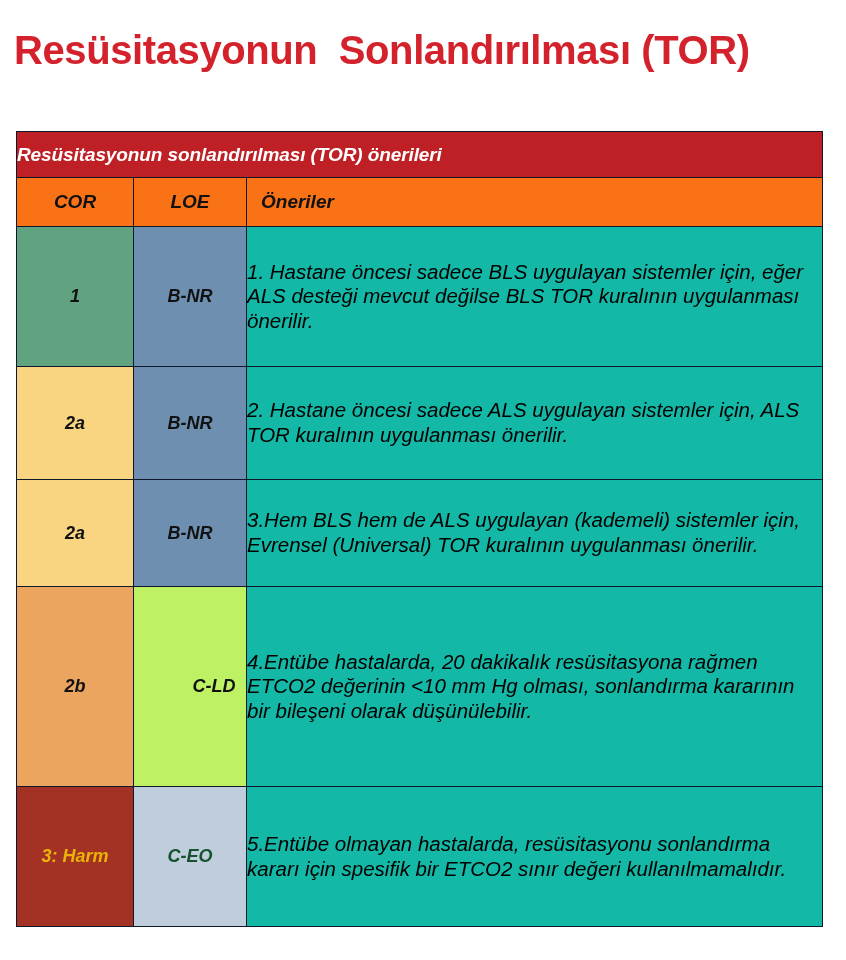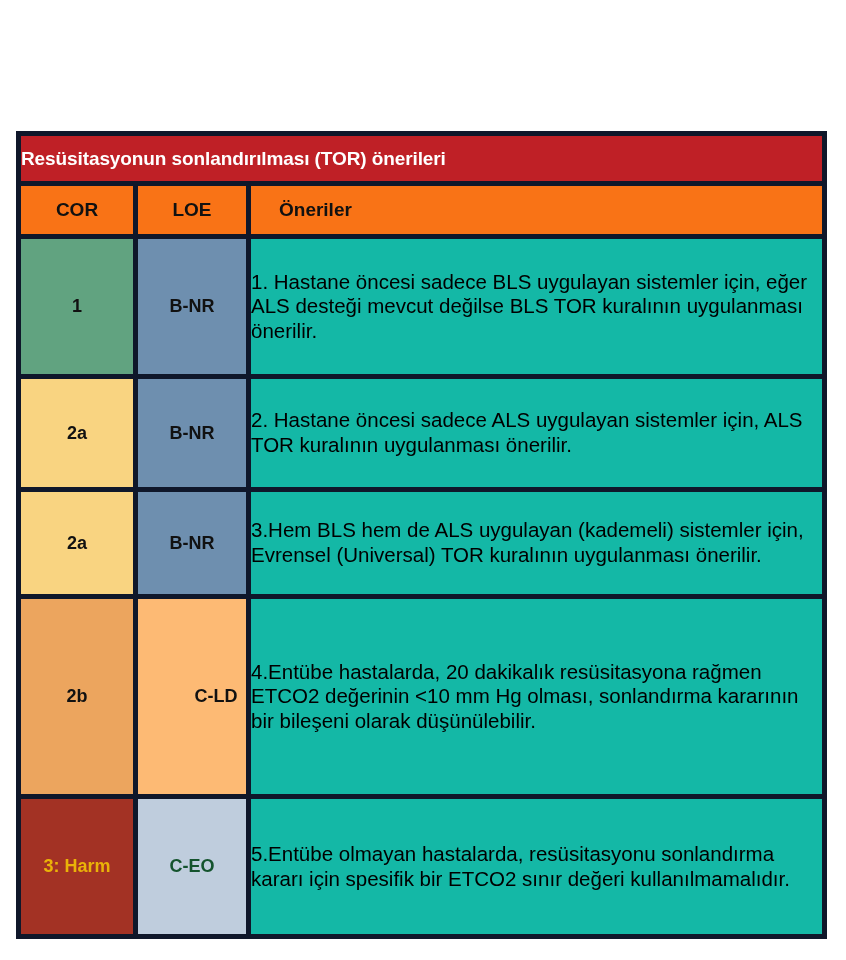--- a/index.html
+++ b/index.html
@@ -39,23 +39,24 @@
   .tor-table {
     position: absolute;
     left: 16px;
     top: 131px;
     width: 806px;
     border-collapse: collapse;
     table-layout: fixed;
     border: 1px solid #5e5e5e;
   }
   .tor-table td, .tor-table th {
-    border: 5px solid #0f172a;
+    border: 1px solid #0f172a;
     padding: 0;
     vertical-align: middle;
+    font-style: italic;
   }
 
   .banner-cell {
     background: #bf2026;
     color: #ffffff;
     font-size: 19px;
     font-weight: bold;
     height: 45px;
     text-align: left;
     padding: 0 0 0 14px;
@@ -65,21 +66,21 @@
   .col-head {
     background: #f97316;
     color: #111111;
     font-size: 19px;
     font-weight: bold;
     height: 48px;
     text-align: center;
   }
   .col-head.rec-head {
     text-align: left;
-    padding-left: 28px;
+    padding-left: 14px;
   }
 
   .cor-cell, .loe-cell {
     text-align: center;
     font-size: 18px;
     font-weight: bold;
     color: #111111;
   }
   .cor-cell.inverted {
     color: #ffffff;
@@ -94,20 +95,21 @@
     padding: 10px 12px 10px 15px;
     vertical-align: middle;
     white-space: pre-line;
   }
 </style>
 </head>
 <body>
 
 <div class="page">
 
+  <h1 class="page-title">Resüsitasyonun  Sonlandırılması (TOR)</h1>
 
   <table class="tor-table">
     <colgroup>
       <col style="width:117px">
       <col style="width:113px">
       <col style="width:576px">
     </colgroup>
     <tbody>
       <tr>
         <td class="banner-cell" colspan="3">Resüsitasyonun sonlandırılması (TOR) önerileri</td>
@@ -127,21 +129,21 @@
         <td class="loe-cell" style="background: rgb(110, 143, 175); color: rgb(17, 17, 17);">B-NR</td>
         <td class="rec-cell">2. Hastane öncesi sadece ALS uygulayan sistemler için, ALS TOR kuralının uygulanması önerilir.</td>
       </tr>
       <tr style="height: 107px;">
         <td class="cor-cell" style="background: rgb(249, 212, 129); color: rgb(17, 17, 17);">2a</td>
         <td class="loe-cell" style="background: rgb(110, 143, 175); color: rgb(17, 17, 17);">B-NR</td>
         <td class="rec-cell">3.Hem BLS hem de ALS uygulayan (kademeli) sistemler için, Evrensel (Universal) TOR kuralının uygulanması önerilir.</td>
       </tr>
       <tr style="height: 200px;">
         <td class="cor-cell" style="background: rgb(236, 165, 94); color: rgb(17, 17, 17);">2b</td>
-        <td class="loe-cell" style="background: #fdba74; color: rgb(17, 17, 17); padding-left: 48px;">C-LD</td>
+        <td class="loe-cell" style="background: #bef264; color: rgb(17, 17, 17); padding-left: 48px;">C-LD</td>
         <td class="rec-cell">4.Entübe hastalarda, 20 dakikalık resüsitasyona rağmen ETCO2 değerinin &lt;10 mm Hg olması, sonlandırma kararının bir bileşeni olarak düşünülebilir.</td>
       </tr>
       <tr style="height: 140px;">
         <td class="cor-cell inverted" style="background: rgb(163, 50, 36); color: #eab308;">3: Harm</td>
         <td class="loe-cell" style="background: rgb(191, 205, 221); color: #14532d;">C-EO</td>
         <td class="rec-cell">5.Entübe olmayan hastalarda, resüsitasyonu sonlandırma kararı için spesifik bir ETCO2 sınır değeri kullanılmamalıdır.</td>
       </tr>
     </tbody>
   </table>
 

